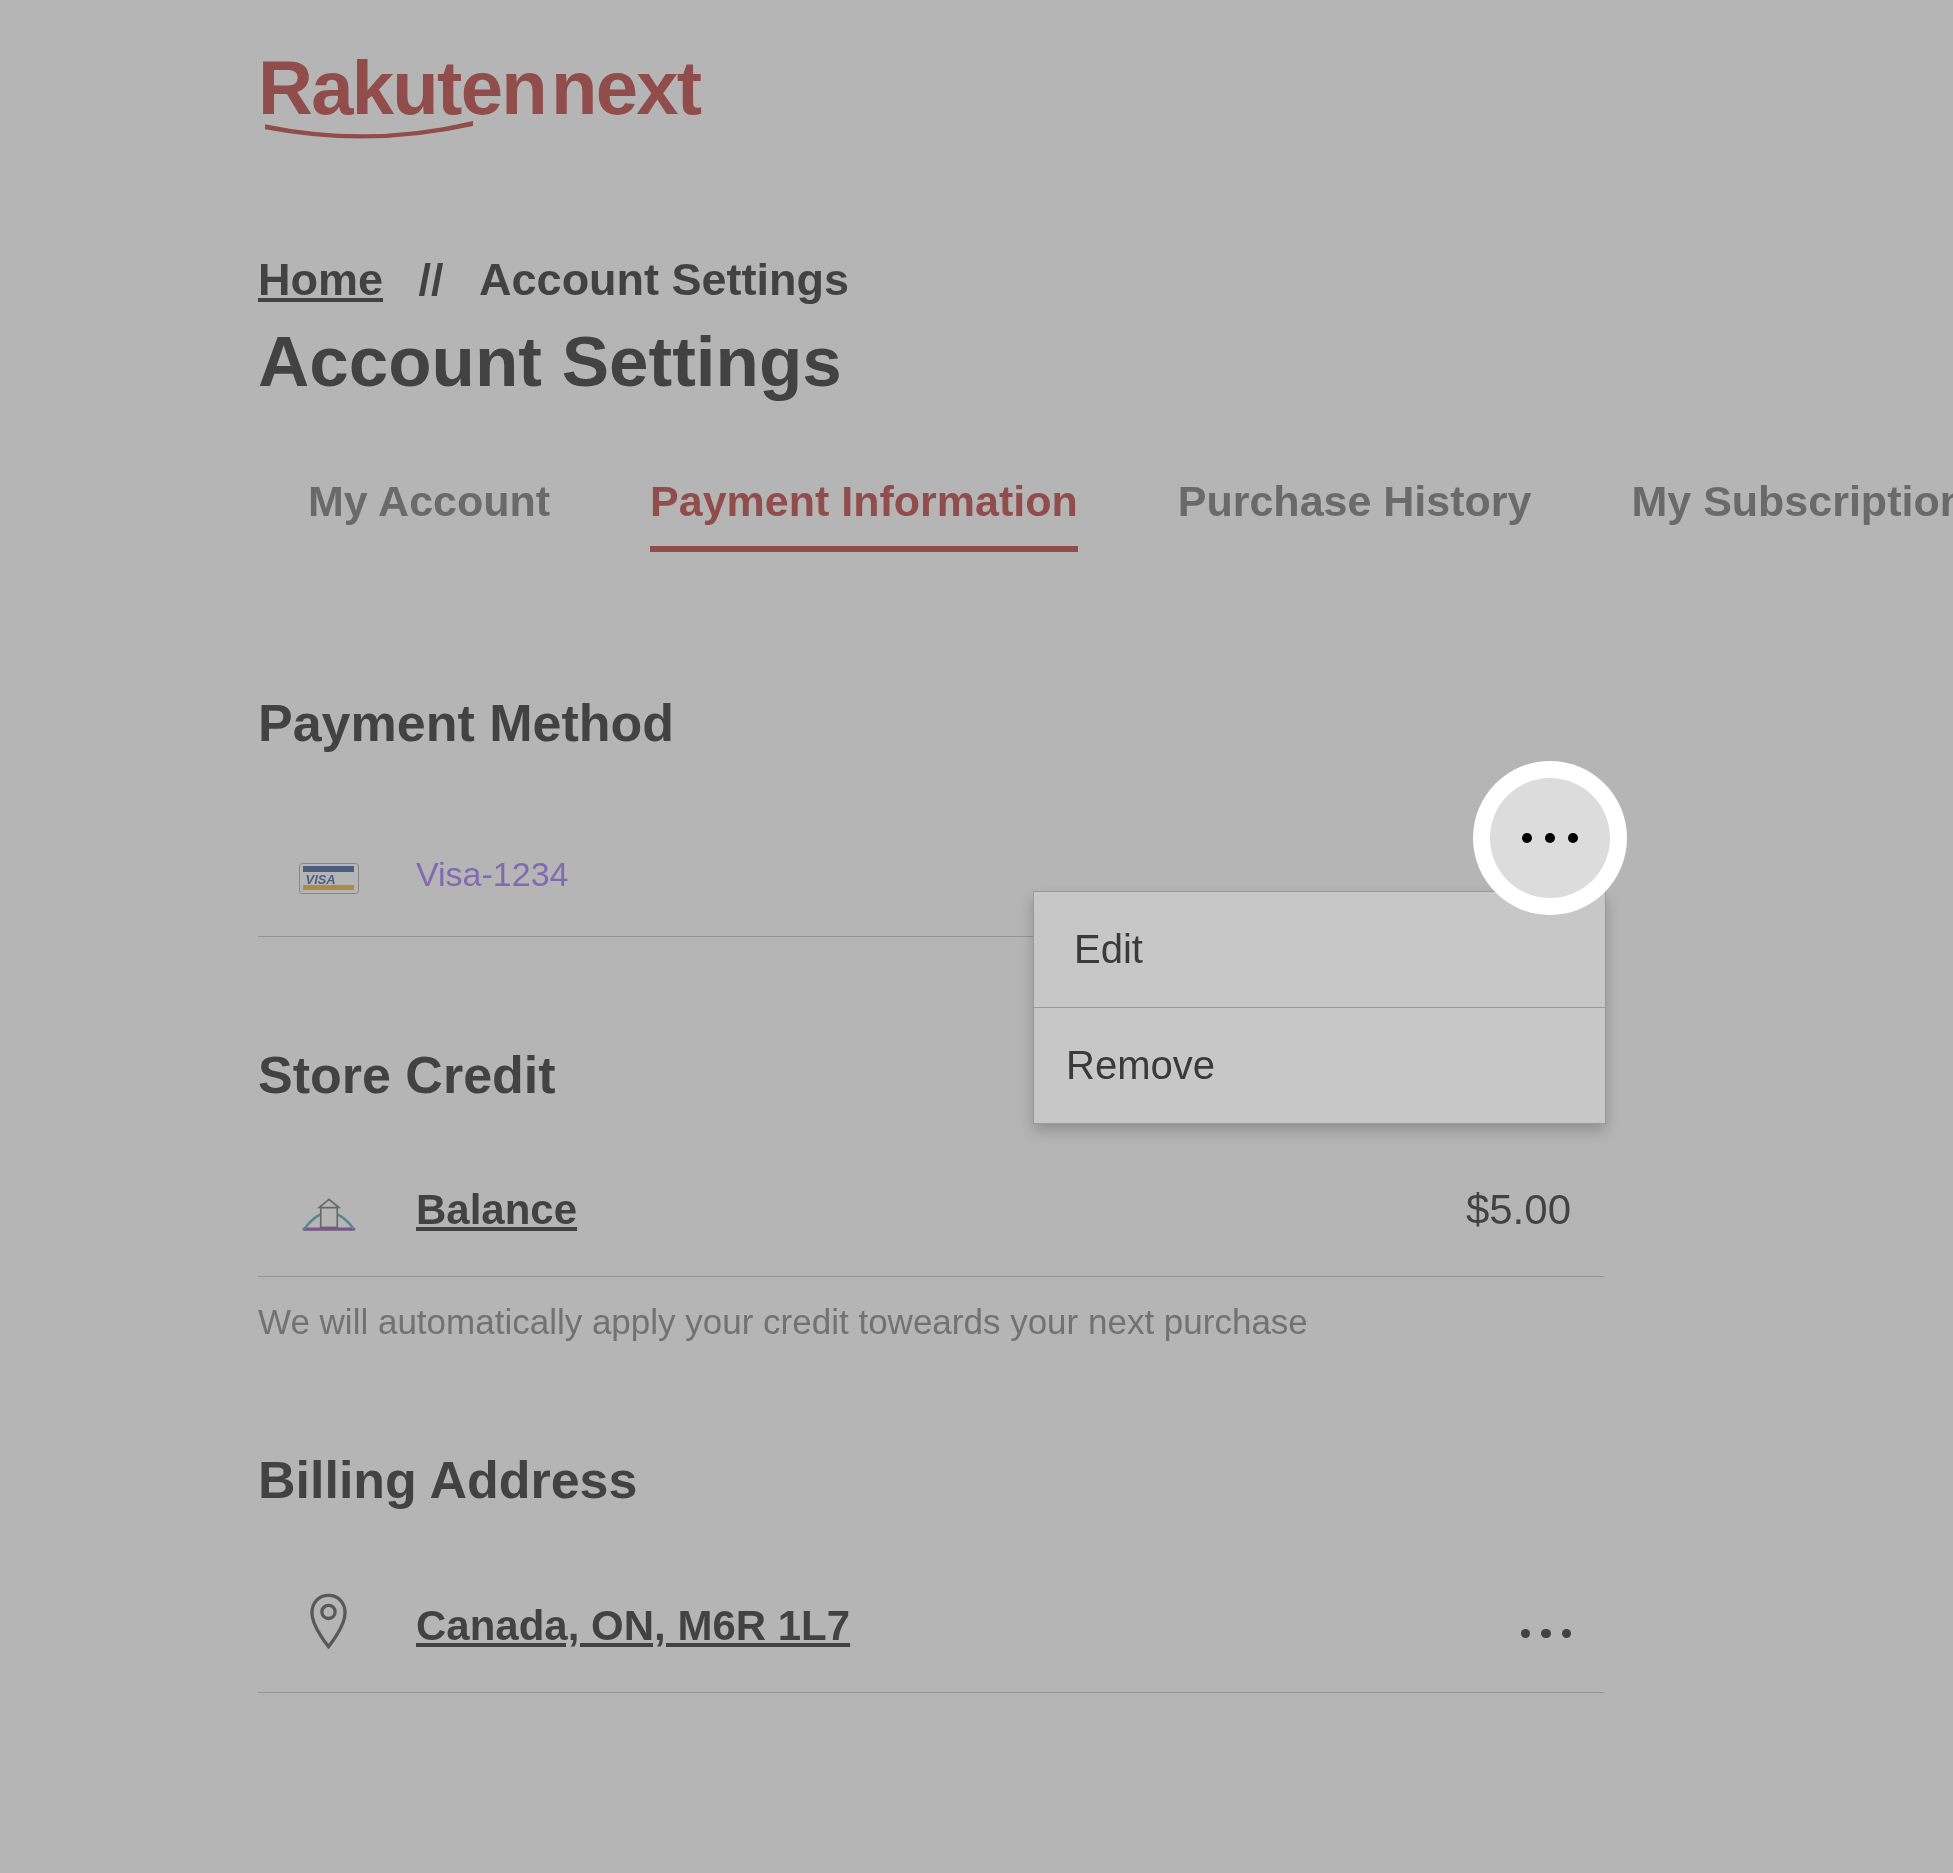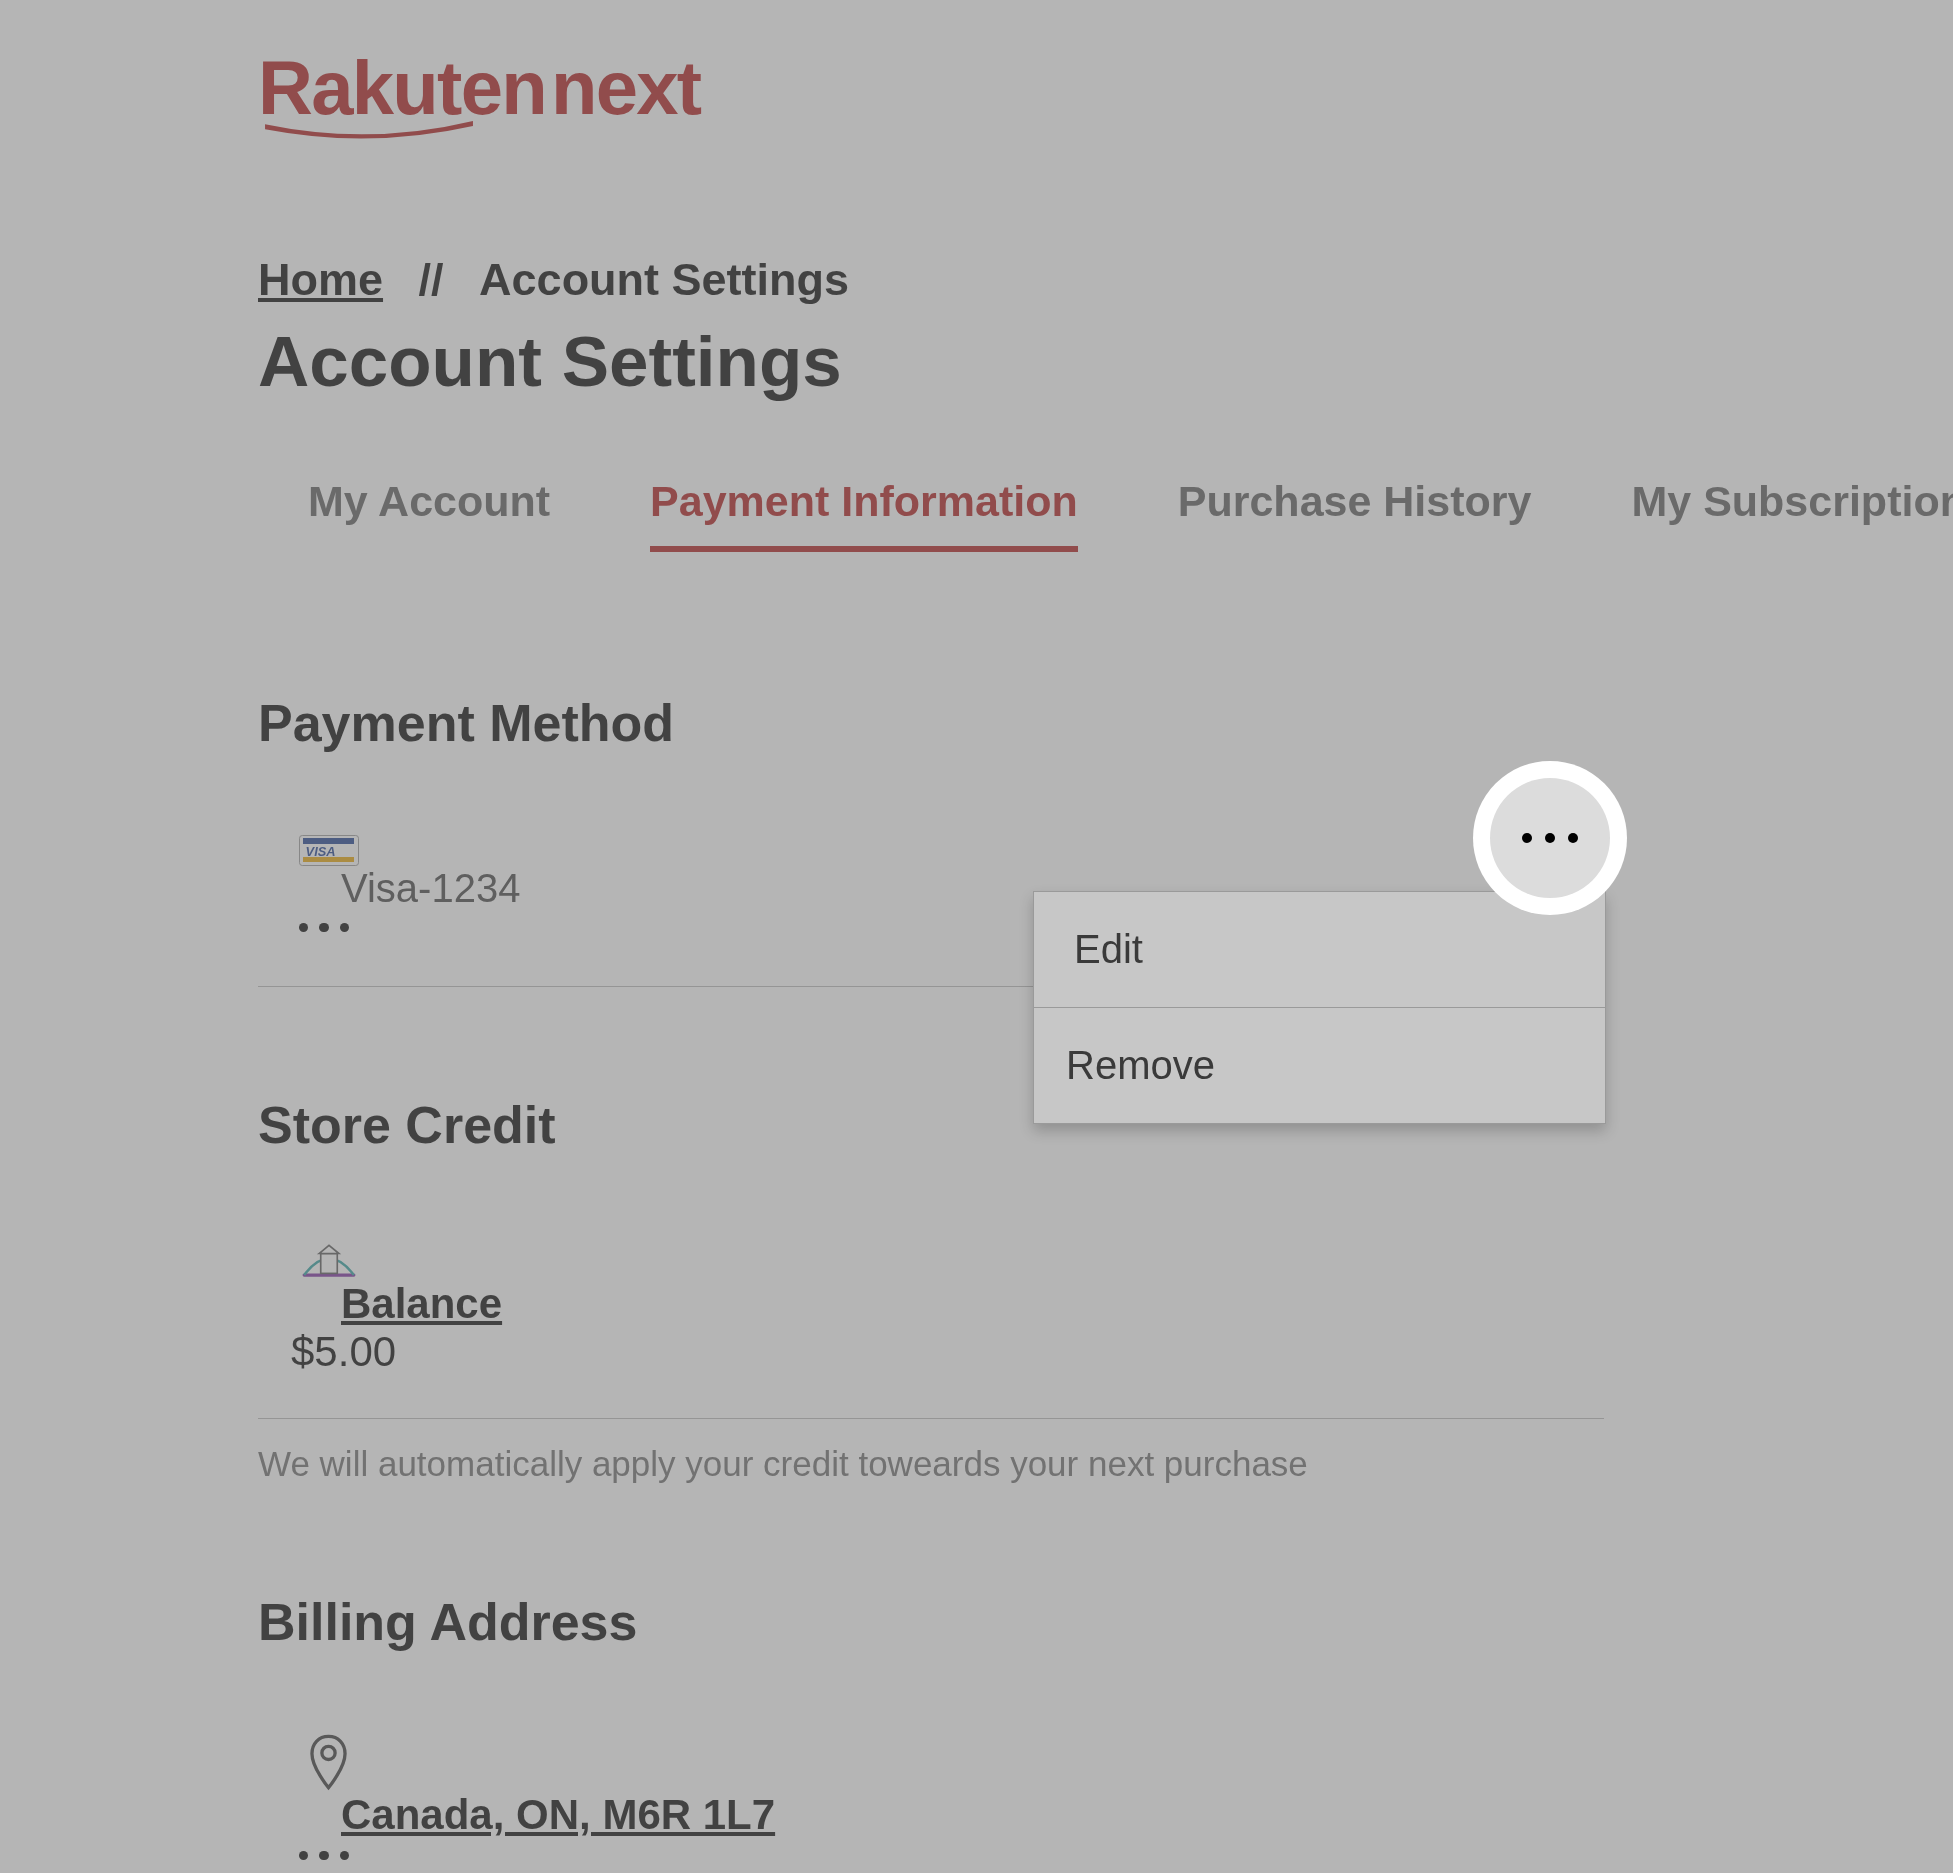--- a/index.html
+++ b/index.html
@@ -93,36 +93,36 @@
   }
   .section + .section { margin-top: 108px; }
   .section-title {
     font-size: 52px;
     font-weight: 800;
     color: #000;
   }
   .row {
     margin-top: 75px;
     display: flex;
-    align-items: flex-start;
+    align-items: flex-end;
     padding: 6.6px 0 42px 33px;
     border-bottom: 1.7px solid #b8b8b8;
     width: 1346px;
     position: relative;
-    flex-direction: column;
   }
   .row .icon-slot {
     width: 75px;
     display: flex;
     justify-content: center;
   }
   .row .text-slot { margin-left: 50px; flex: 1; }
   .card-brand {
-    font-size: 40px;
-    color: #404040;
+    font-size: 34px;
+    color: #8b5cf6;
+    margin-top: 20px;
   }
   .card-sub {
     font-size: 37px;
     color: #6a6a6a;
     margin-top: 8.3px;
   }
   .card-sub .val { color: #000; }
   .balance-label {
     font-size: 42px;
     font-weight: 600;

